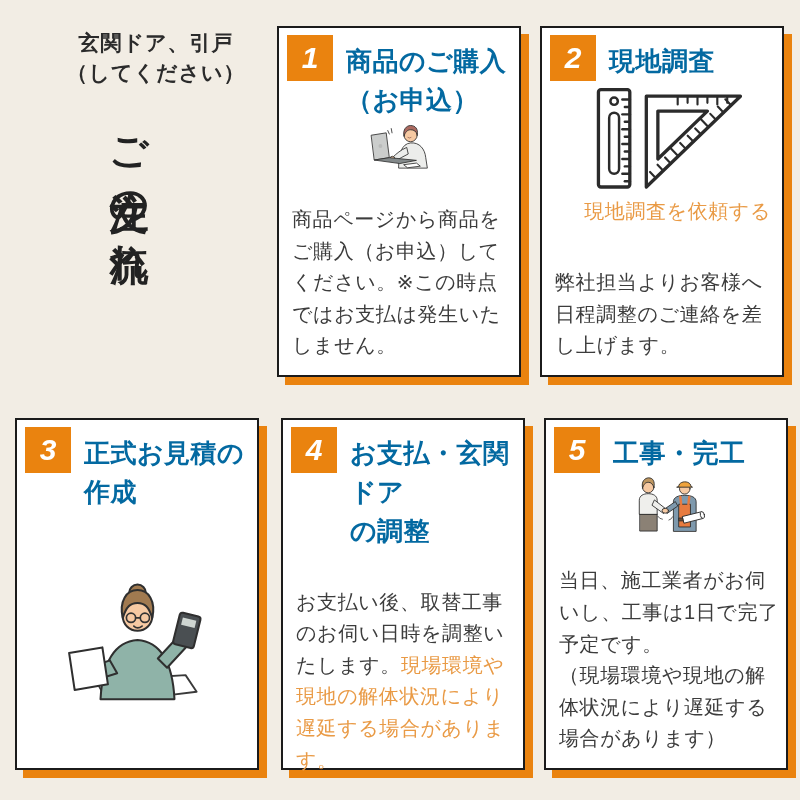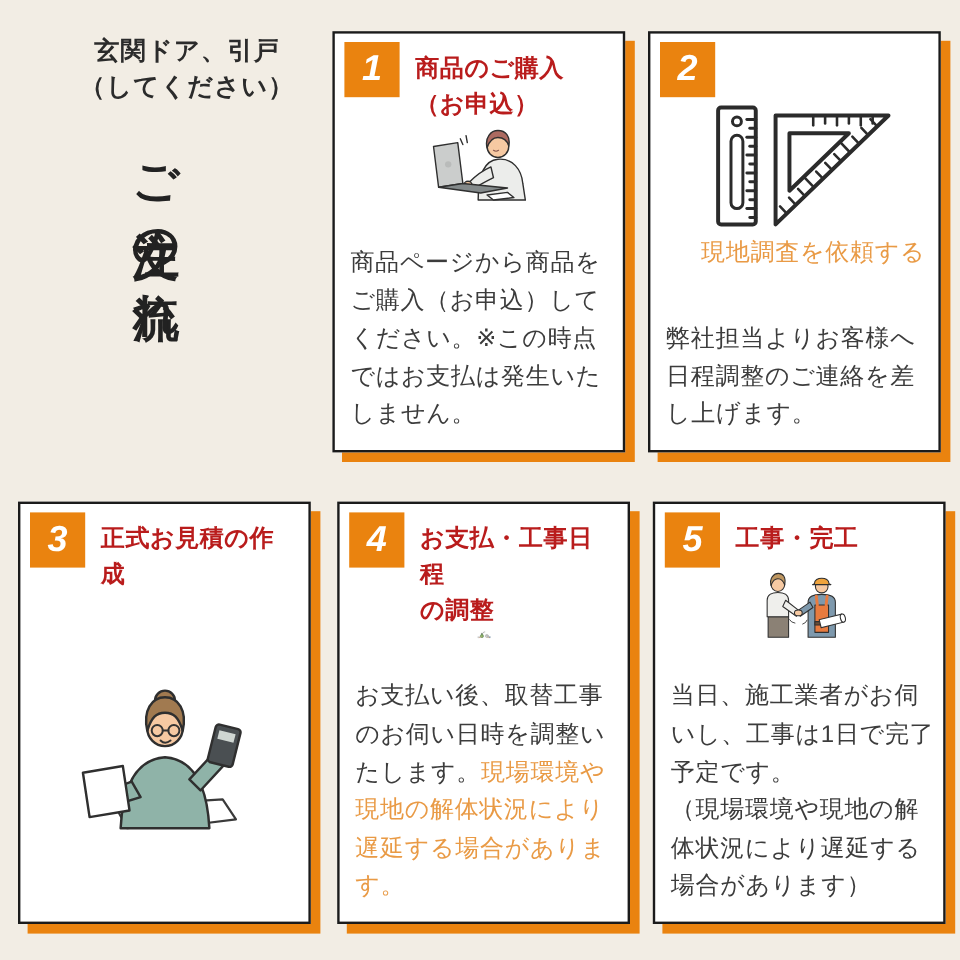--- a/index.html
+++ b/index.html
@@ -30,21 +30,21 @@
   .c3{left:15px;top:418px;height:352px;}
   .c4{left:281px;top:418px;height:352px;}
   .c5{left:544px;top:418px;height:352px;}
   .card-head{display:flex;align-items:flex-start;padding:7px 10px 0 8px;flex:none;}
   .step-num{
     width:46px;height:46px;background:#EA830F;color:#fff;flex:none;
     font-size:30px;font-weight:bold;font-style:italic;
     display:flex;align-items:center;justify-content:center;
   }
   .step-title{
-    margin-left:13px;padding-top:7px;font-size:20px;font-weight:bold;color:#b91c1c;
+    margin-left:13px;padding-top:7px;font-size:26px;font-weight:bold;color:#0369a1;
     line-height:1.5;letter-spacing:0.5px;white-space:pre-line;
   }
   .illus{flex:1;min-height:0;display:flex;align-items:center;justify-content:center;padding:2px 8px;}
   .illus svg{max-width:100%;max-height:100%;}
   .link-line{
     flex:none;padding:0 11px 10px 13px;font-size:20px;letter-spacing:0.6px;
     color:#E99A45;line-height:1.5;text-align:right;
   }
   .card-body{
     flex:none;padding:0 7px 13px 13px;font-size:20px;line-height:1.58;
@@ -87,20 +87,21 @@
     </svg>
   </div>
   <div class="card-body">
     <span>商品ページから商品をご購入（お申込）してください。※この時点ではお支払は発生いたしません。</span>
   </div>
 </div>
 
 <div class="card c2">
   <div class="card-head">
     <div class="step-num">2</div>
+    <div class="step-title">現地調査</div>
   </div>
   <div class="illus">
     <svg viewBox="0 0 210 134" width="180" height="118" fill="none" stroke-linejoin="round" stroke-linecap="round">
       <g stroke="#2b2b2b" stroke-width="4">
         <rect x="28" y="8" width="38" height="118" rx="3" fill="#ffffff"></rect>
         <path d="M86,16 L200,16 L86,126 Z" fill="#ffffff"></path>
         <path d="M100,34 L160,34 L100,92 Z" fill="#ffffff"></path>
       </g>
       <g stroke="#2b2b2b" stroke-width="3">
         <circle cx="47" cy="22" r="4.5" fill="#fff"></circle>
@@ -176,21 +177,21 @@
         <path d="M98,42 L103,42"></path>
         <path d="M96,51 q4,4 9,0"></path>
       </g>
     </svg>
   </div>
 </div>
 
 <div class="card c4">
   <div class="card-head">
     <div class="step-num">4</div>
-    <div class="step-title">お支払・工事日程
+    <div class="step-title">お支払・玄関ドア
 の調整</div>
   </div>
   <div class="illus">
     <svg viewBox="0 0 220 130" width="205" height="120" fill="none" stroke-linejoin="round" stroke-linecap="round">
       <g stroke="#2f2f2f" stroke-width="2.4">
         <path d="M96,16 C102,8 116,8 123,13"></path>
         <polygon points="123,13 115,14 121,7" fill="#2f2f2f" stroke-width="1"></polygon>
         <path d="M122,23 C116,31 102,31 95,26"></path>
         <polygon points="95,26 103,25 97,32" fill="#2f2f2f" stroke-width="1"></polygon>
       </g>

